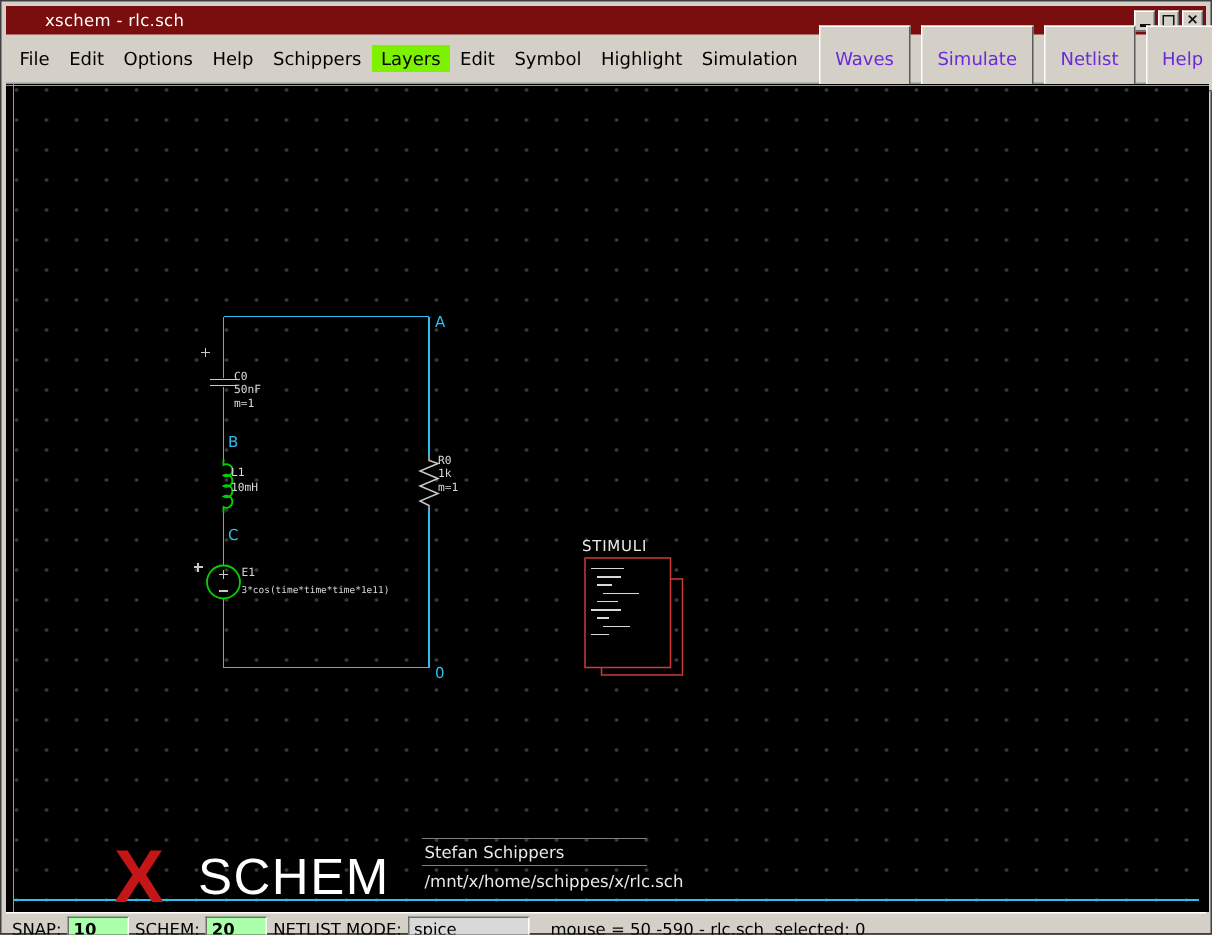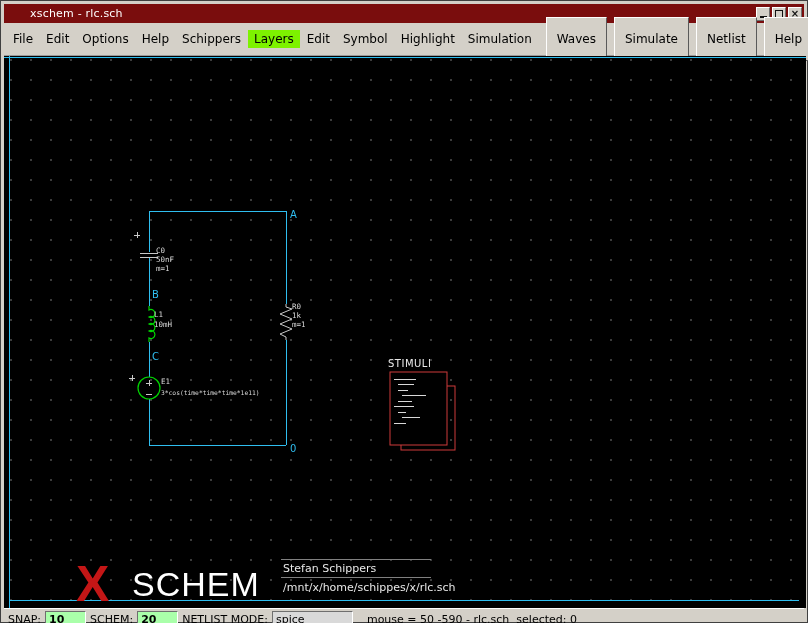--- a/index.html
+++ b/index.html
@@ -22,21 +22,21 @@
             justify-content:center; }
   .g-min { width:7px; height:2px; background:#111; margin-top:7px; }
   .g-max { width:8px; height:8px; border:1px solid #111; }
   .g-close { font-size:10px; font-weight:bold; color:#111; line-height:1; }
   
   .menubar { height:33px; display:flex; align-items:center; padding:0 3px; gap:1px;
              font-size:12px; border-bottom:1px solid #9a9a9a; }
   .menu-item { padding:2px 6px; color:#000; white-space:nowrap; }
   .menu-item.active { background:var(--layers_active); }
   .spacer { flex:1; }
-  .action-btn { font-family:inherit; font-size:12px; color:#000000; background:var(--chrome);
+  .action-btn { font-family:inherit; font-size:12px; color:#6d28d9; background:var(--chrome);
                 border:1px solid; border-color:#fefefe #5a5a5a #5a5a5a #fefefe;
                 padding:14px 10px; margin-left:6px; white-space:nowrap; }
   
   .canvas { position:relative; width:802px; height:552px; background-color:#000;
             background-image:radial-gradient(circle,#3c3c3c .9px,transparent 1.5px);
             background-size:20px 20px; background-position:-3px -6px; overflow:hidden; }
   .canvas svg { position:absolute; left:0; top:0; }
   svg text { font-family:"DejaVu Sans Mono",monospace; font-size:7.5px; fill:var(--labeltext); }
   svg .nodelabel { font-size:10px; fill:var(--wire); font-family:"DejaVu Sans",sans-serif; }
   svg .tiny { font-size:6.3px; }

